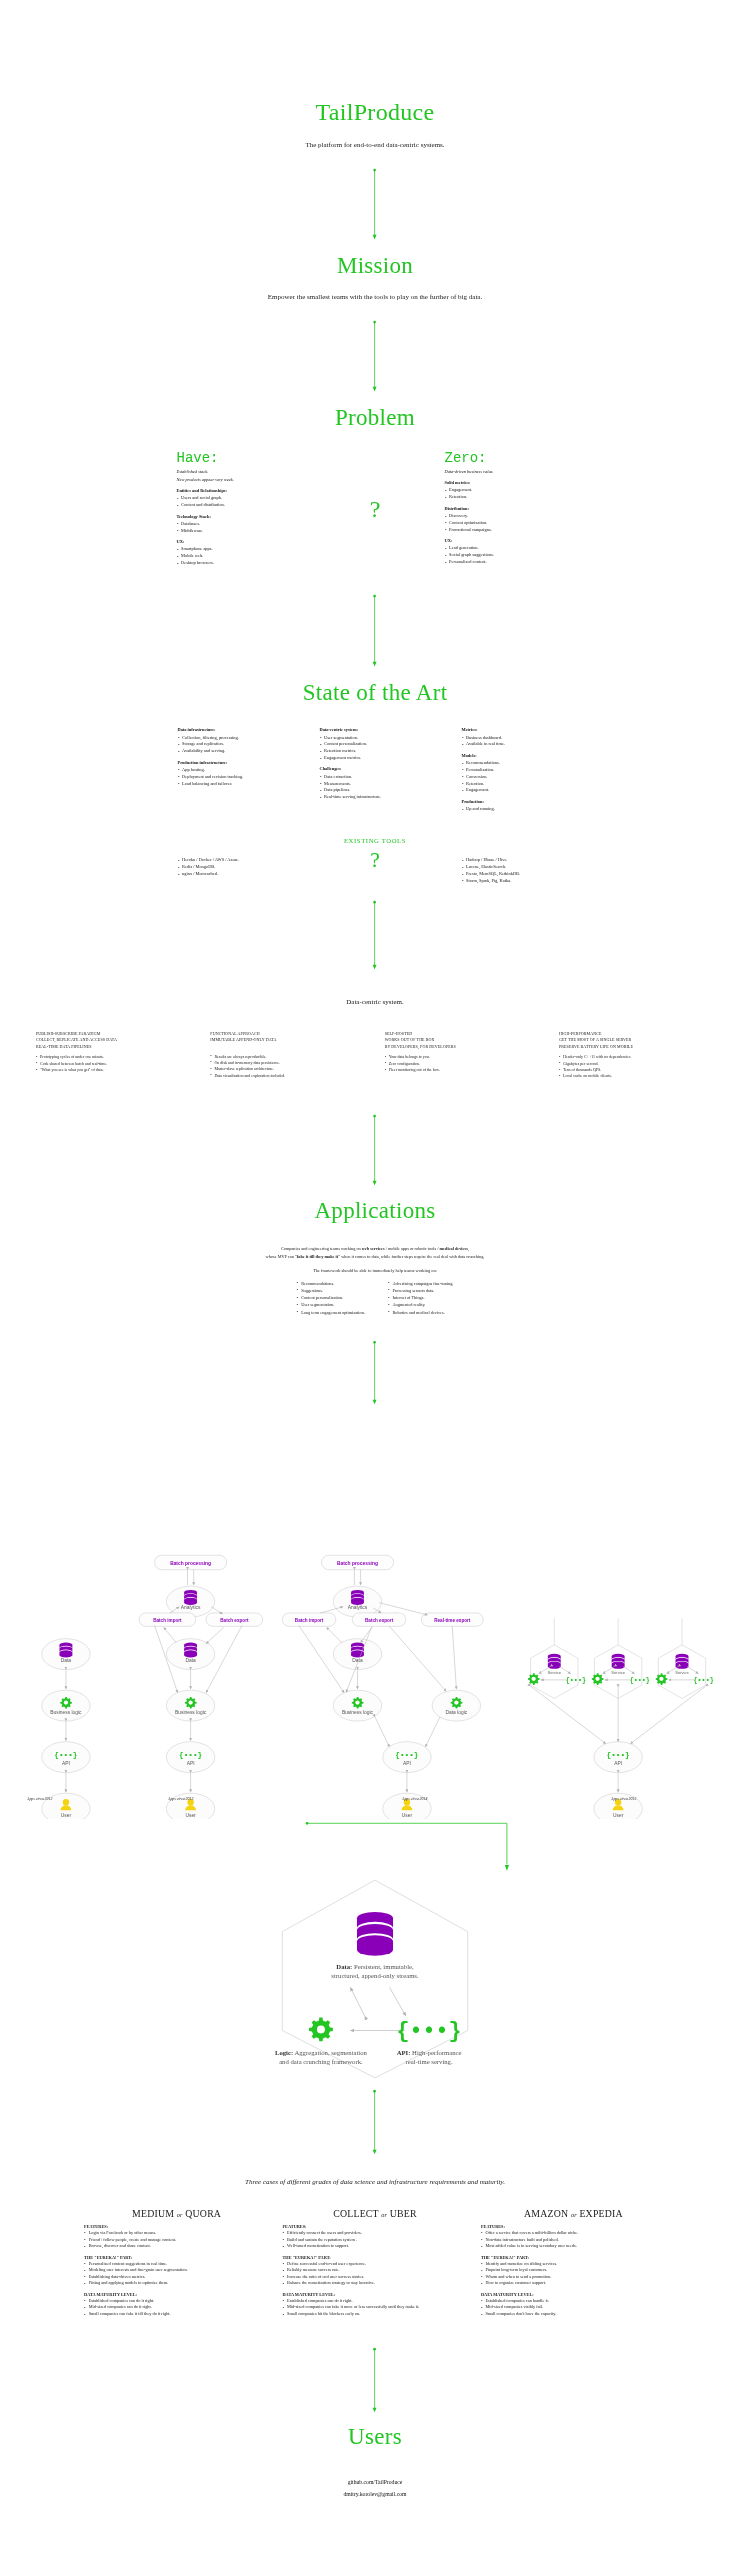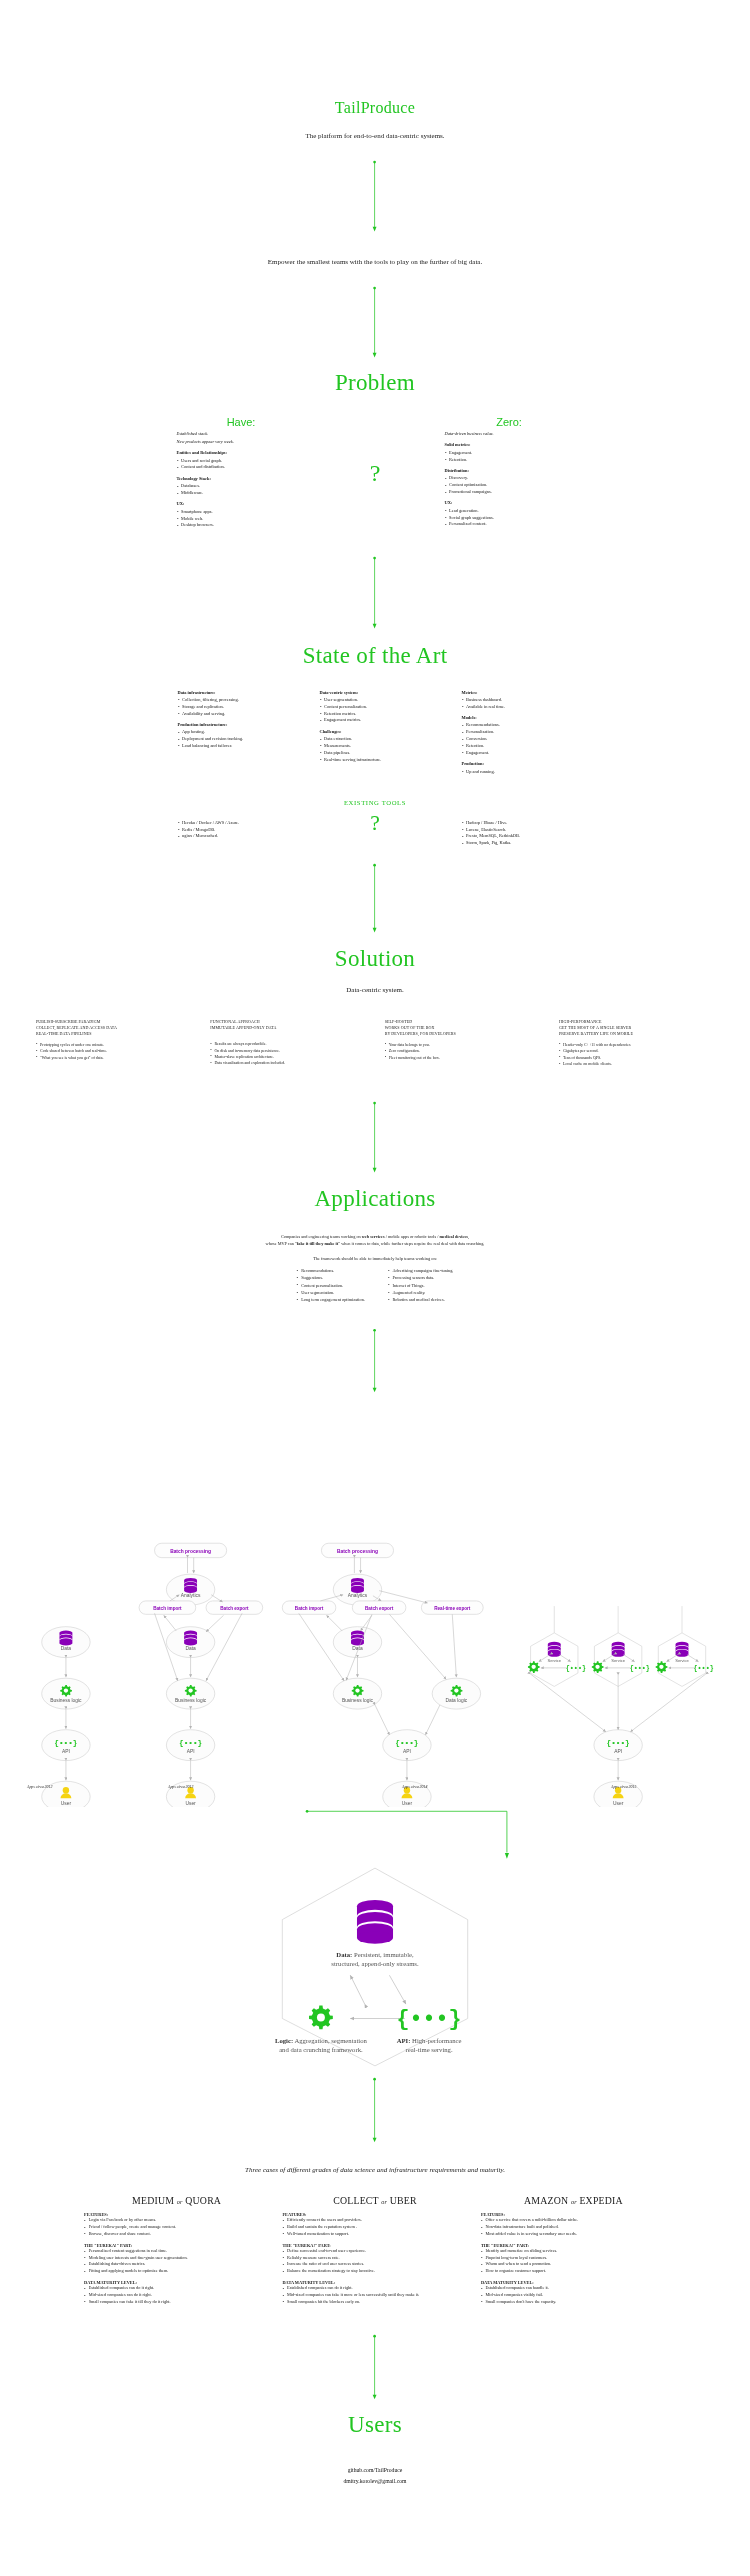--- a/index.html
+++ b/index.html
@@ -13,39 +13,38 @@
   }
   .page { width:750px; position:relative; }
 
   
   .bigtitle {
     text-align:center;
     color:#22c522;
     font-weight:400;
     font-family:"Liberation Serif","DejaVu Serif",serif;
   }
-  h1.bigtitle { font-size:16px; line-height:1.1; margin:0; letter-spacing:0.3px; }
+  h1.bigtitle { font-size:24px; line-height:1.1; margin:0; letter-spacing:0.3px; }
   h2.bigtitle { font-size:23px; line-height:1.1; margin:0; letter-spacing:0.3px; }
   .subtitle {
     text-align:center; font-size:7px; color:#1a1a1a; margin:0;
     font-family:"Liberation Serif","DejaVu Serif",serif;
   }
   .subtitle-italic { font-style:italic; }
 
   
   .arrow { display:flex; justify-content:center; }
   .arrow svg { display:block; }
 
   
   .cols { display:flex; justify-content:center; }
   .col { font-size:4.4px; line-height:1.55; color:#141414; }
   .col .ghead {
-    color:#22c522; font-size:11px; line-height:1.2; margin:0 0 1.5px 0;
-    font-family:Liberation Sans, sans-serif;
-    text-align:center;
+    color:#22c522; font-size:14px; line-height:1.2; margin:0 0 1.5px 0;
+    font-family:Liberation Mono, monospace;
   }
   .col .lead { font-style:italic; font-size:4.4px; margin:0 0 1px 0; }
   .col .sub { font-weight:bold; font-size:4.4px; margin:4.6px 0 0.5px 0; }
   .col ul { list-style:none; margin:0; padding:0; }
   .col li { position:relative; padding-left:4.6px; margin:0; }
   .col li:before {
     content:"\2022"; position:absolute; left:0.5px; top:-0.5px; font-size:4.6px; color:#222;
   }
 
   
@@ -105,20 +104,21 @@
   <div style="height:19.6px" class="spacer"></div>
   <div class="arrow">
     <svg width="7.2" height="72" viewBox="0 0 14 140">
       <circle cx="7" cy="4" r="2.6" fill="#22c522"></circle>
       <line x1="7" y1="4" x2="7" y2="132" stroke="#22c522" stroke-width="1.4"></line>
       <polygon points="7,139 3.2,130 10.8,130" fill="#22c522"></polygon>
     </svg>
   </div>
   <div style="height:12.4px" class="spacer"></div>
 
+  <h2 class="bigtitle">Mission</h2>
   <div style="height:14.4px" class="spacer"></div>
   <p class="subtitle">Empower the smallest teams with the tools to play on the further of big data.</p>
 
   <div style="height:19.6px" class="spacer"></div>
   <div class="arrow">
     <svg width="7.2" height="72" viewBox="0 0 14 140">
       <circle cx="7" cy="4" r="2.6" fill="#22c522"></circle>
       <line x1="7" y1="4" x2="7" y2="132" stroke="#22c522" stroke-width="1.4"></line>
       <polygon points="7,139 3.2,130 10.8,130" fill="#22c522"></polygon>
     </svg>
@@ -280,21 +280,20 @@
   <div style="height:15.5px" class="spacer"></div>
   <div class="arrow">
     <svg width="7.2" height="70" viewBox="0 0 14 136">
       <circle cx="7" cy="4" r="2.6" fill="#22c522"></circle>
       <line x1="7" y1="4" x2="7" y2="128" stroke="#22c522" stroke-width="1.4"></line>
       <polygon points="7,135 3.2,126 10.8,126" fill="#22c522"></polygon>
     </svg>
   </div>
   <div style="height:13.4px" class="spacer"></div>
 
-  <h2 class="bigtitle">Solution</h2>
   <div style="height:14.4px" class="spacer"></div>
   <p class="subtitle">Data-centric system.</p>
 
   <div style="height:25px" class="spacer"></div>
 
   <div class="sol-wrap">
     <div class="sol-col">
       <div class="caps">
         <div>PUBLISH-SUBSCRIBE PARADIGM</div>
         <div>COLLECT, REPLICATE AND ACCESS DATA</div>

